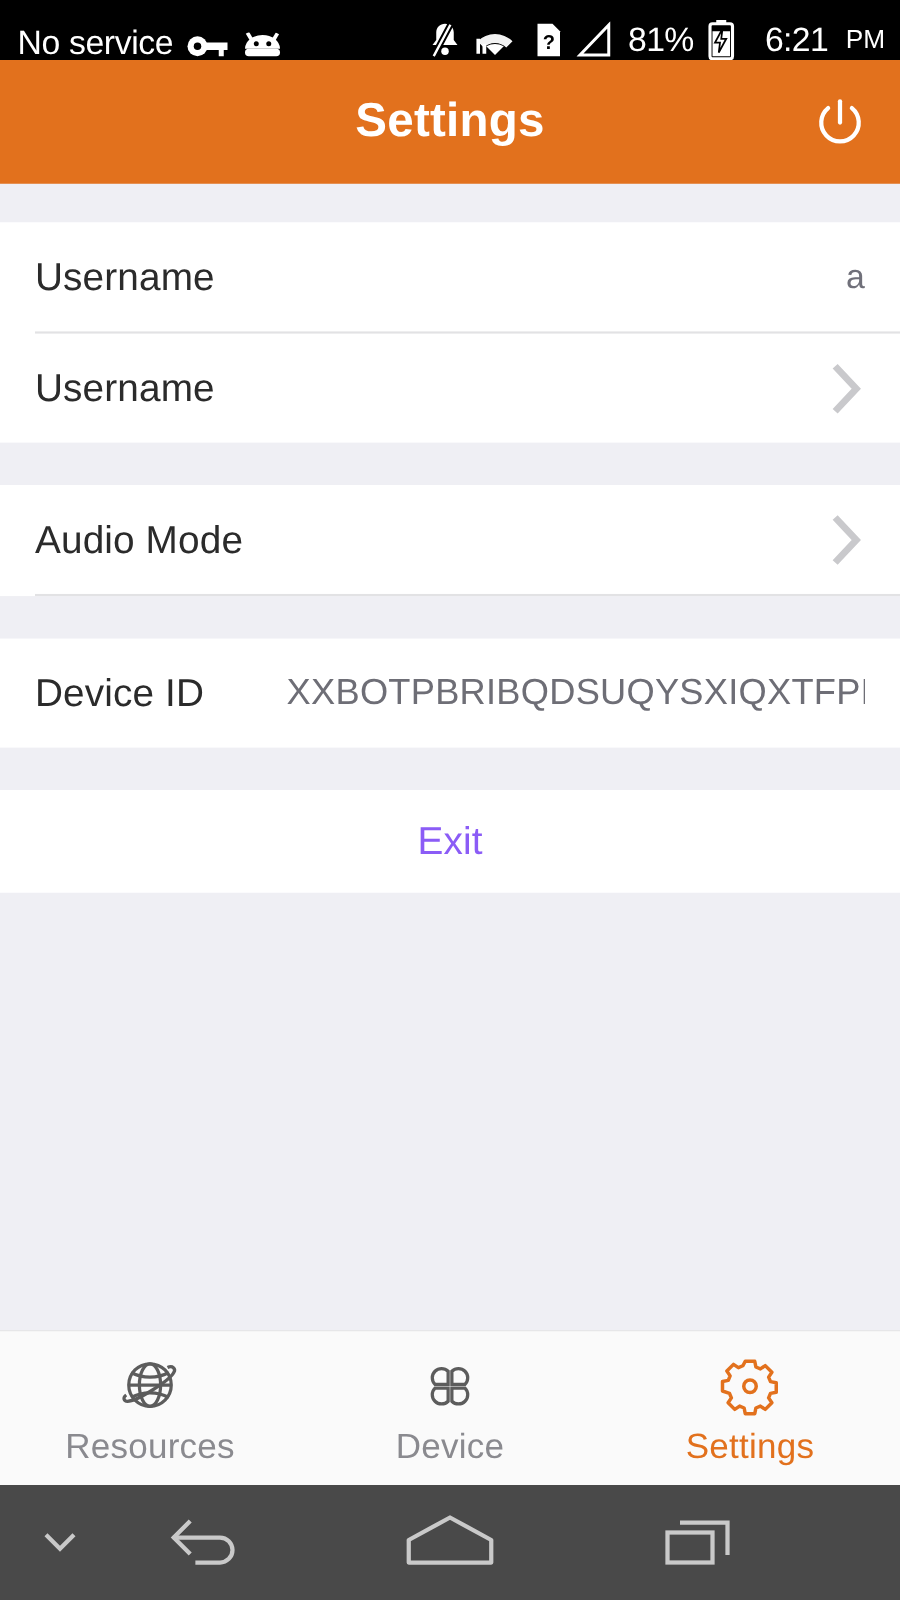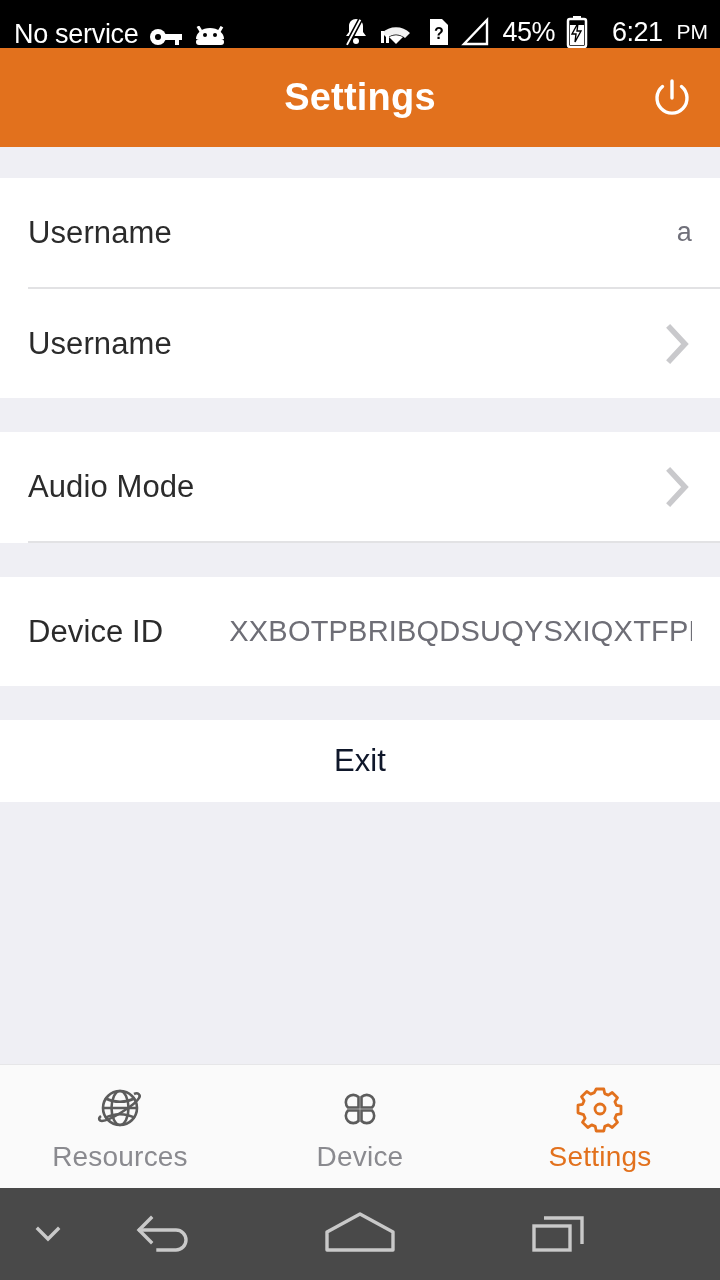--- a/index.html
+++ b/index.html
@@ -84,21 +84,21 @@
   
   .content {
     flex: 1 1 auto;
     background: #efeff4;
     overflow: hidden;
   }
   .gap { height: 31px; background: #efeff4; }
   .gap.tall { height: 34px; }
   .section { background: #ffffff; }
   .row {
-    height: 109px;
+    height: 87px;
     display: flex;
     align-items: center;
     padding: 0 28px;
     background: #ffffff;
     position: relative;
     cursor: pointer;
   }
   .row-label {
     font-size: 31px;
     color: #2b2b2b;
@@ -127,21 +127,21 @@
   }
   .chev {
     margin-left: auto;
     width: 28px;
     height: 40px;
     display: flex;
     align-items: center;
     justify-content: center;
   }
   .row.centered { justify-content: center; height: 82px; }
-  .row.centered .row-label { font-size: 31px; color: #0f172a; }
+  .row.centered .row-label { font-size: 31px; color: #8b5cf6; }
 
   
   .tabbar {
     height: 124px;
     background: #fafafa;
     border-top: 1px solid #e6e6e8;
     display: flex;
     flex: none;
   }
   .tab {
@@ -232,21 +232,21 @@
         <svg class="sb-ico" width="22" height="30" viewBox="0 0 22 30">
           <path d="M2 2h12l6 6v20H2z" fill="#fff"></path>
           <text x="11" y="22" font-size="16" font-family="Liberation Sans, sans-serif" fill="#000" text-anchor="middle" font-weight="bold">?</text>
         </svg>
       </span>
       <span>
         <svg class="sb-ico" width="30" height="30" viewBox="0 0 30 30">
           <path d="M26 3v24H3z" fill="none" stroke="#fff" stroke-width="2.4"></path>
         </svg>
       </span>
-      <span class="sb-batt-text">45%</span>
+      <span class="sb-batt-text">81%</span>
       <span>
         <svg class="sb-ico" width="22" height="32" viewBox="0 0 22 32">
           <rect x="7" y="0" width="8" height="4" fill="#fff"></rect>
           <rect x="2" y="3" width="18" height="28" rx="2" fill="none" stroke="#fff" stroke-width="2.5"></rect>
           <rect x="4" y="9" width="14" height="20" fill="#fff"></rect>
           <path d="M12 7l-6 11h4l-1 8 6-11h-4z" fill="#fff" stroke="#000" stroke-width="1.4"></path>
         </svg>
       </span>
       <span class="sb-clock">6:21</span>
       <span class="sb-ampm">PM</span>

